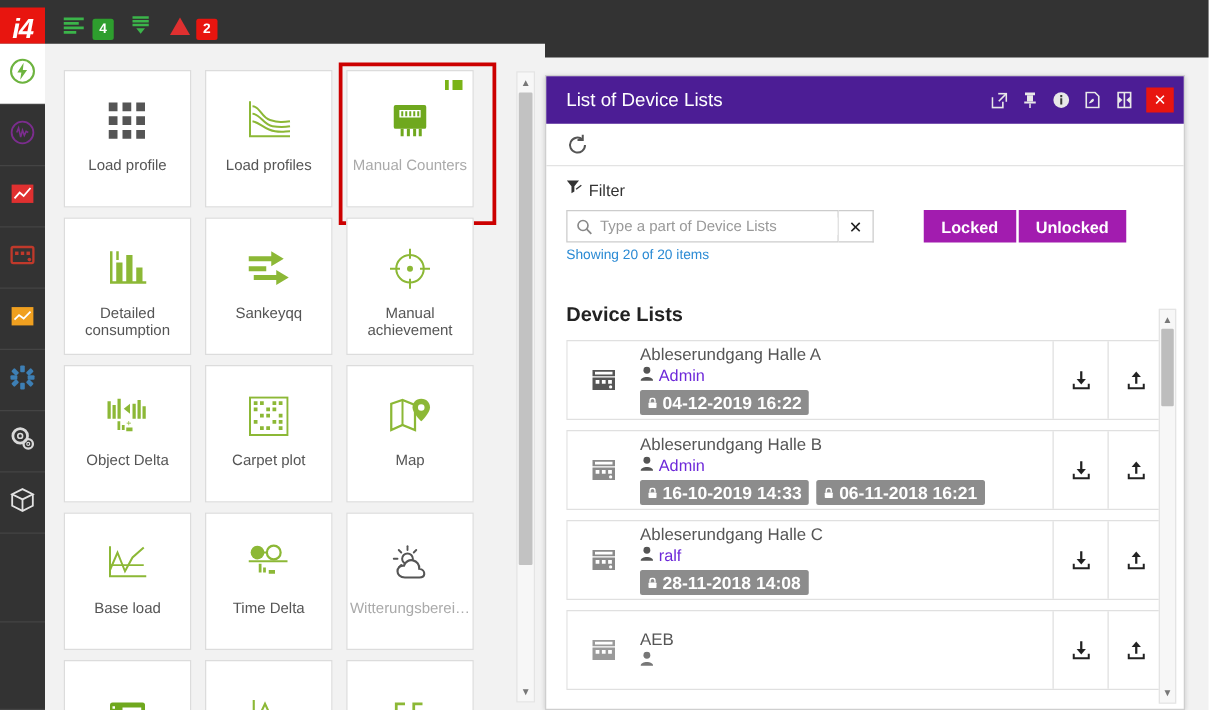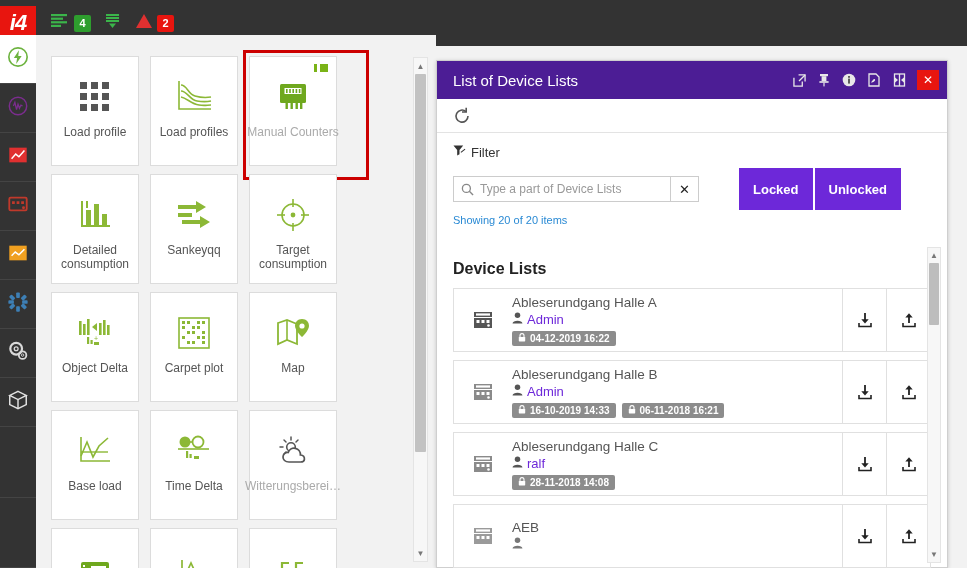--- a/index.html
+++ b/index.html
@@ -54,21 +54,21 @@
   .tilepanel {
     position:absolute; left:36px; top:35px; width:400px; height:533px;
     background:#f2f2f2; overflow:hidden;
   }
   .tilegrid {
     position:absolute; left:15px; top:21px; width:368px;
     display:flex; flex-wrap:wrap; gap:0;
   }
   .tile {
     position:relative;
-    width:88px; height:110px; margin:0 11px 8px 0;
+    width:102px; height:110px; margin:0 11px 8px 0;
     background:#ffffff; border:1px solid #dcdcdc;
     display:flex; flex-direction:column; align-items:center;
     justify-content:flex-start; padding-top:18px; cursor:pointer;
   }
   .tile:nth-child(3n) { margin-right:0; }
   .tile-icon { height:44px; display:flex; align-items:center; justify-content:center; }
   .tile-label {
     margin-top:6px; font-size:12px; color:#555; text-align:center;
     line-height:14px; width:100px; word-wrap:break-word;
   }
@@ -137,21 +137,21 @@
     font-family:"Liberation Sans", sans-serif;
   }
   .search-input::placeholder { color:#999; }
   .clear-btn {
     width:28px; height:26px; border:1px solid #ccc; border-left:none;
     background:#fff; display:flex; align-items:center; justify-content:center;
     font-size:13px; color:#222; cursor:pointer;
   }
   .lock-group { display:flex; margin-left:40px; }
   .lock-btn {
-    height:42px; padding:0 14px; background:#6d28d9; color:#fff;
+    height:26px; padding:0 14px; background:#a21caf; color:#fff;
     font-size:13px; font-weight:bold; display:flex; align-items:center;
     cursor:pointer; border:none;
     font-family:"Liberation Sans", sans-serif;
   }
   .lock-btn.unlocked { margin-left:2px; }
   .showing {
     margin-top:4px; font-size:11px; color:#2a8ad4; cursor:pointer;
   }
 
   .list-section { position:relative; margin-top:34px; padding:0 16px; }
@@ -163,21 +163,21 @@
   }
   .row-icon {
     width:58px; display:flex; align-items:center; justify-content:center;
   }
   .row-body { flex:1; display:flex; flex-direction:column; justify-content:center; gap:2px; padding-right:8px;}
   .row-name { font-size:13.5px; color:#555; }
   .row-user { font-size:13px; color:#6d28d9; display:flex; align-items:center; gap:4px; }
   .row-chips { display:flex; gap:6px; margin-top:2px; }
   .chip {
     display:inline-flex; align-items:center; gap:4px;
-    background:#8c8c8c; color:#fff; font-size:10px; font-weight:bold;
+    background:#8c8c8c; color:#fff; font-size:14px; font-weight:bold;
     padding:2px 6px; border-radius:2px;
   }
   .row-btn {
     width:44px; border-left:1px solid #e0e0e0;
     display:flex; align-items:center; justify-content:center; cursor:pointer;
   }
 
   
   .dscroll {
     position:absolute; right:6px; top:186px; width:14px; height:316px;
@@ -421,21 +421,21 @@
         <div class="tile-icon">
           <svg width="34" height="34" viewBox="0 0 34 34">
             <circle cx="17" cy="17" r="11" fill="none" stroke="#8cb836" stroke-width="1.6"></circle>
             <circle cx="17" cy="17" r="2.4" fill="#8cb836"></circle>
             <line x1="17" y1="1" x2="17" y2="9" stroke="#8cb836" stroke-width="1.6"></line>
             <line x1="17" y1="25" x2="17" y2="33" stroke="#8cb836" stroke-width="1.6"></line>
             <line x1="1" y1="17" x2="9" y2="17" stroke="#8cb836" stroke-width="1.6"></line>
             <line x1="25" y1="17" x2="33" y2="17" stroke="#8cb836" stroke-width="1.6"></line>
           </svg>
         </div>
-        <div class="tile-label">Target consumption</div>
+        <div class="tile-label">Manual achievement</div>
       </div>
 
       <div class="tile">
         <div class="tile-icon">
           <svg width="36" height="32" viewBox="0 0 36 32">
             <g fill="#8cb836">
               <rect x="2" y="4" width="2.6" height="14"></rect>
               <rect x="6" y="7" width="2.6" height="11"></rect>
               <rect x="10" y="2" width="2.6" height="16"></rect>
               <polygon points="15,10 20,6 20,14"></polygon>

